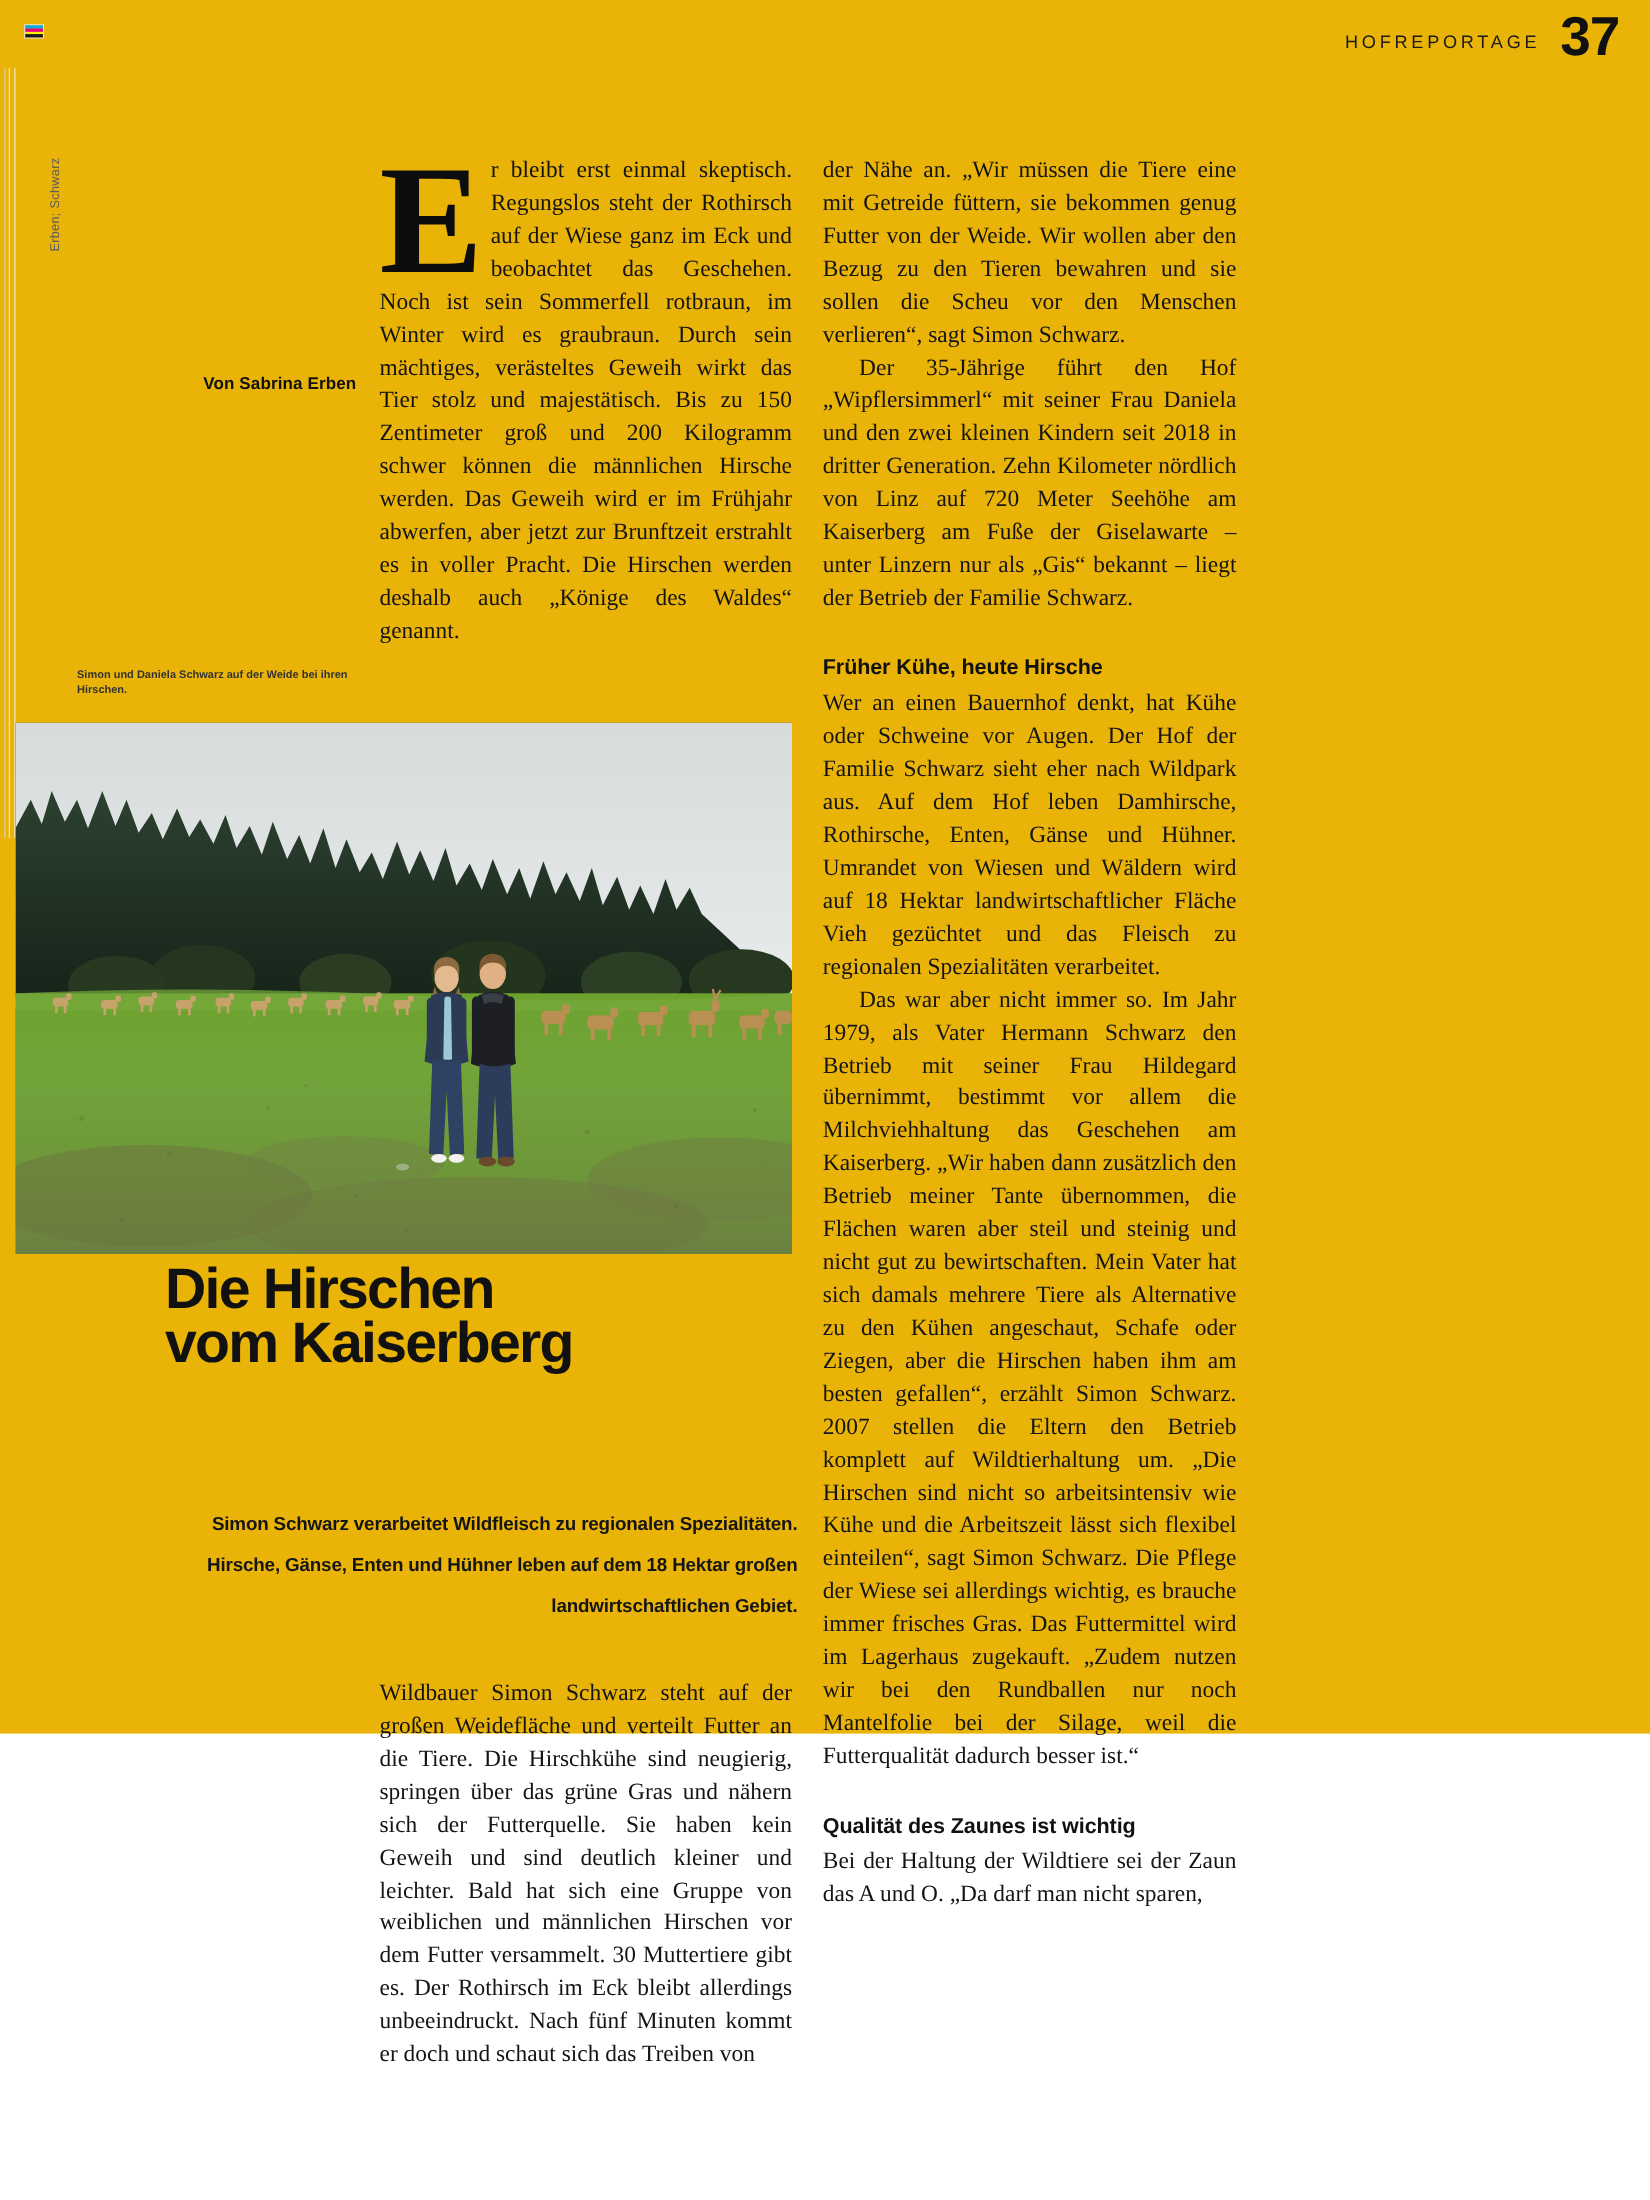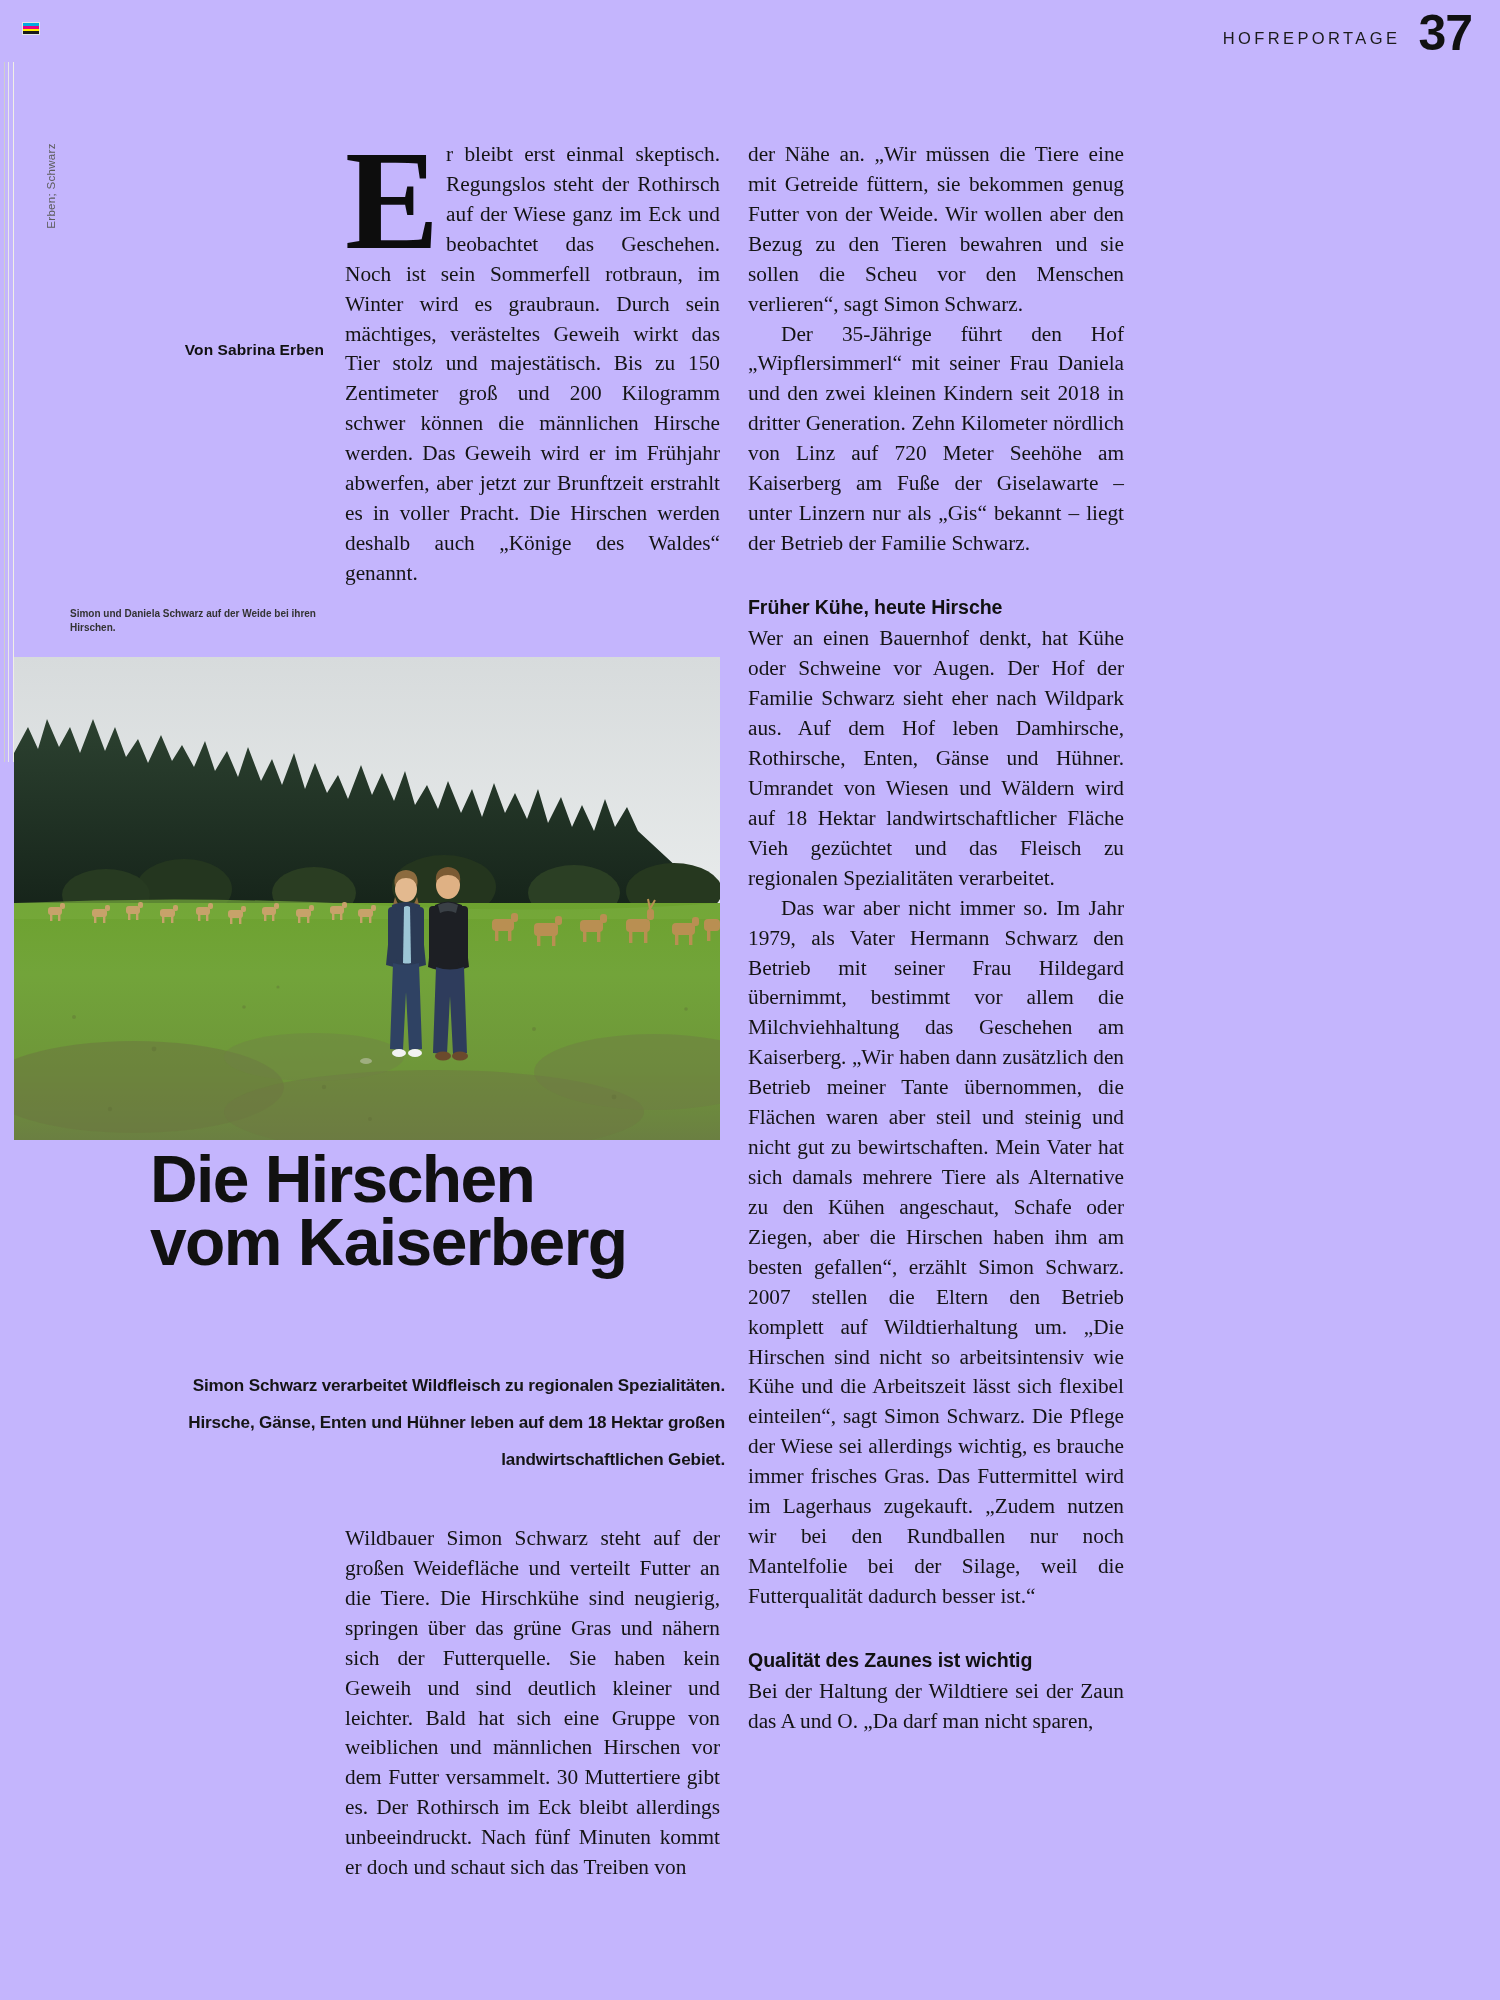--- a/index.html
+++ b/index.html
@@ -4,21 +4,21 @@
 <style>
   * { margin:0; padding:0; box-sizing:border-box; }
 
   html, body {
     width:1500px; height:2000px;
     background:#ffffff;
     font-family:"Liberation Serif", serif;
     overflow:hidden;
   }
 
-  .page { position:relative; width:1500px; height:2000px; background:#c4b5fd; }
+  .page { position:relative; width:1500px; height:1576px; background:#eab308; }
 
   
   .regmark {
     position:absolute; left:22px; top:22px;
     width:18px; height:13px;
     display:flex; flex-direction:column;
     border:1px solid #e4e4e4;
   }
   .regmark i { display:block; flex:1 1 0; }
 
@@ -86,21 +86,21 @@
     overflow:hidden;
     background:#7f8c7a;
   }
   .photo svg { display:block; width:100%; height:100%; }
 
   
   .headline {
     position:absolute; left:150px; top:1148px; width:572px;
     font-family:"Liberation Sans", sans-serif;
     font-weight:700;
-    font-size:66px; line-height:.95;
+    font-size:52px; line-height:.95;
     letter-spacing:-1.6px;
     color:#111;
   }
   .headline .l2 { display:block; }
 
   
   .deck {
     position:absolute; left:150px; top:1368px; width:575px;
     font-family:"Liberation Sans", sans-serif;
     font-weight:700; font-size:17.1px;

